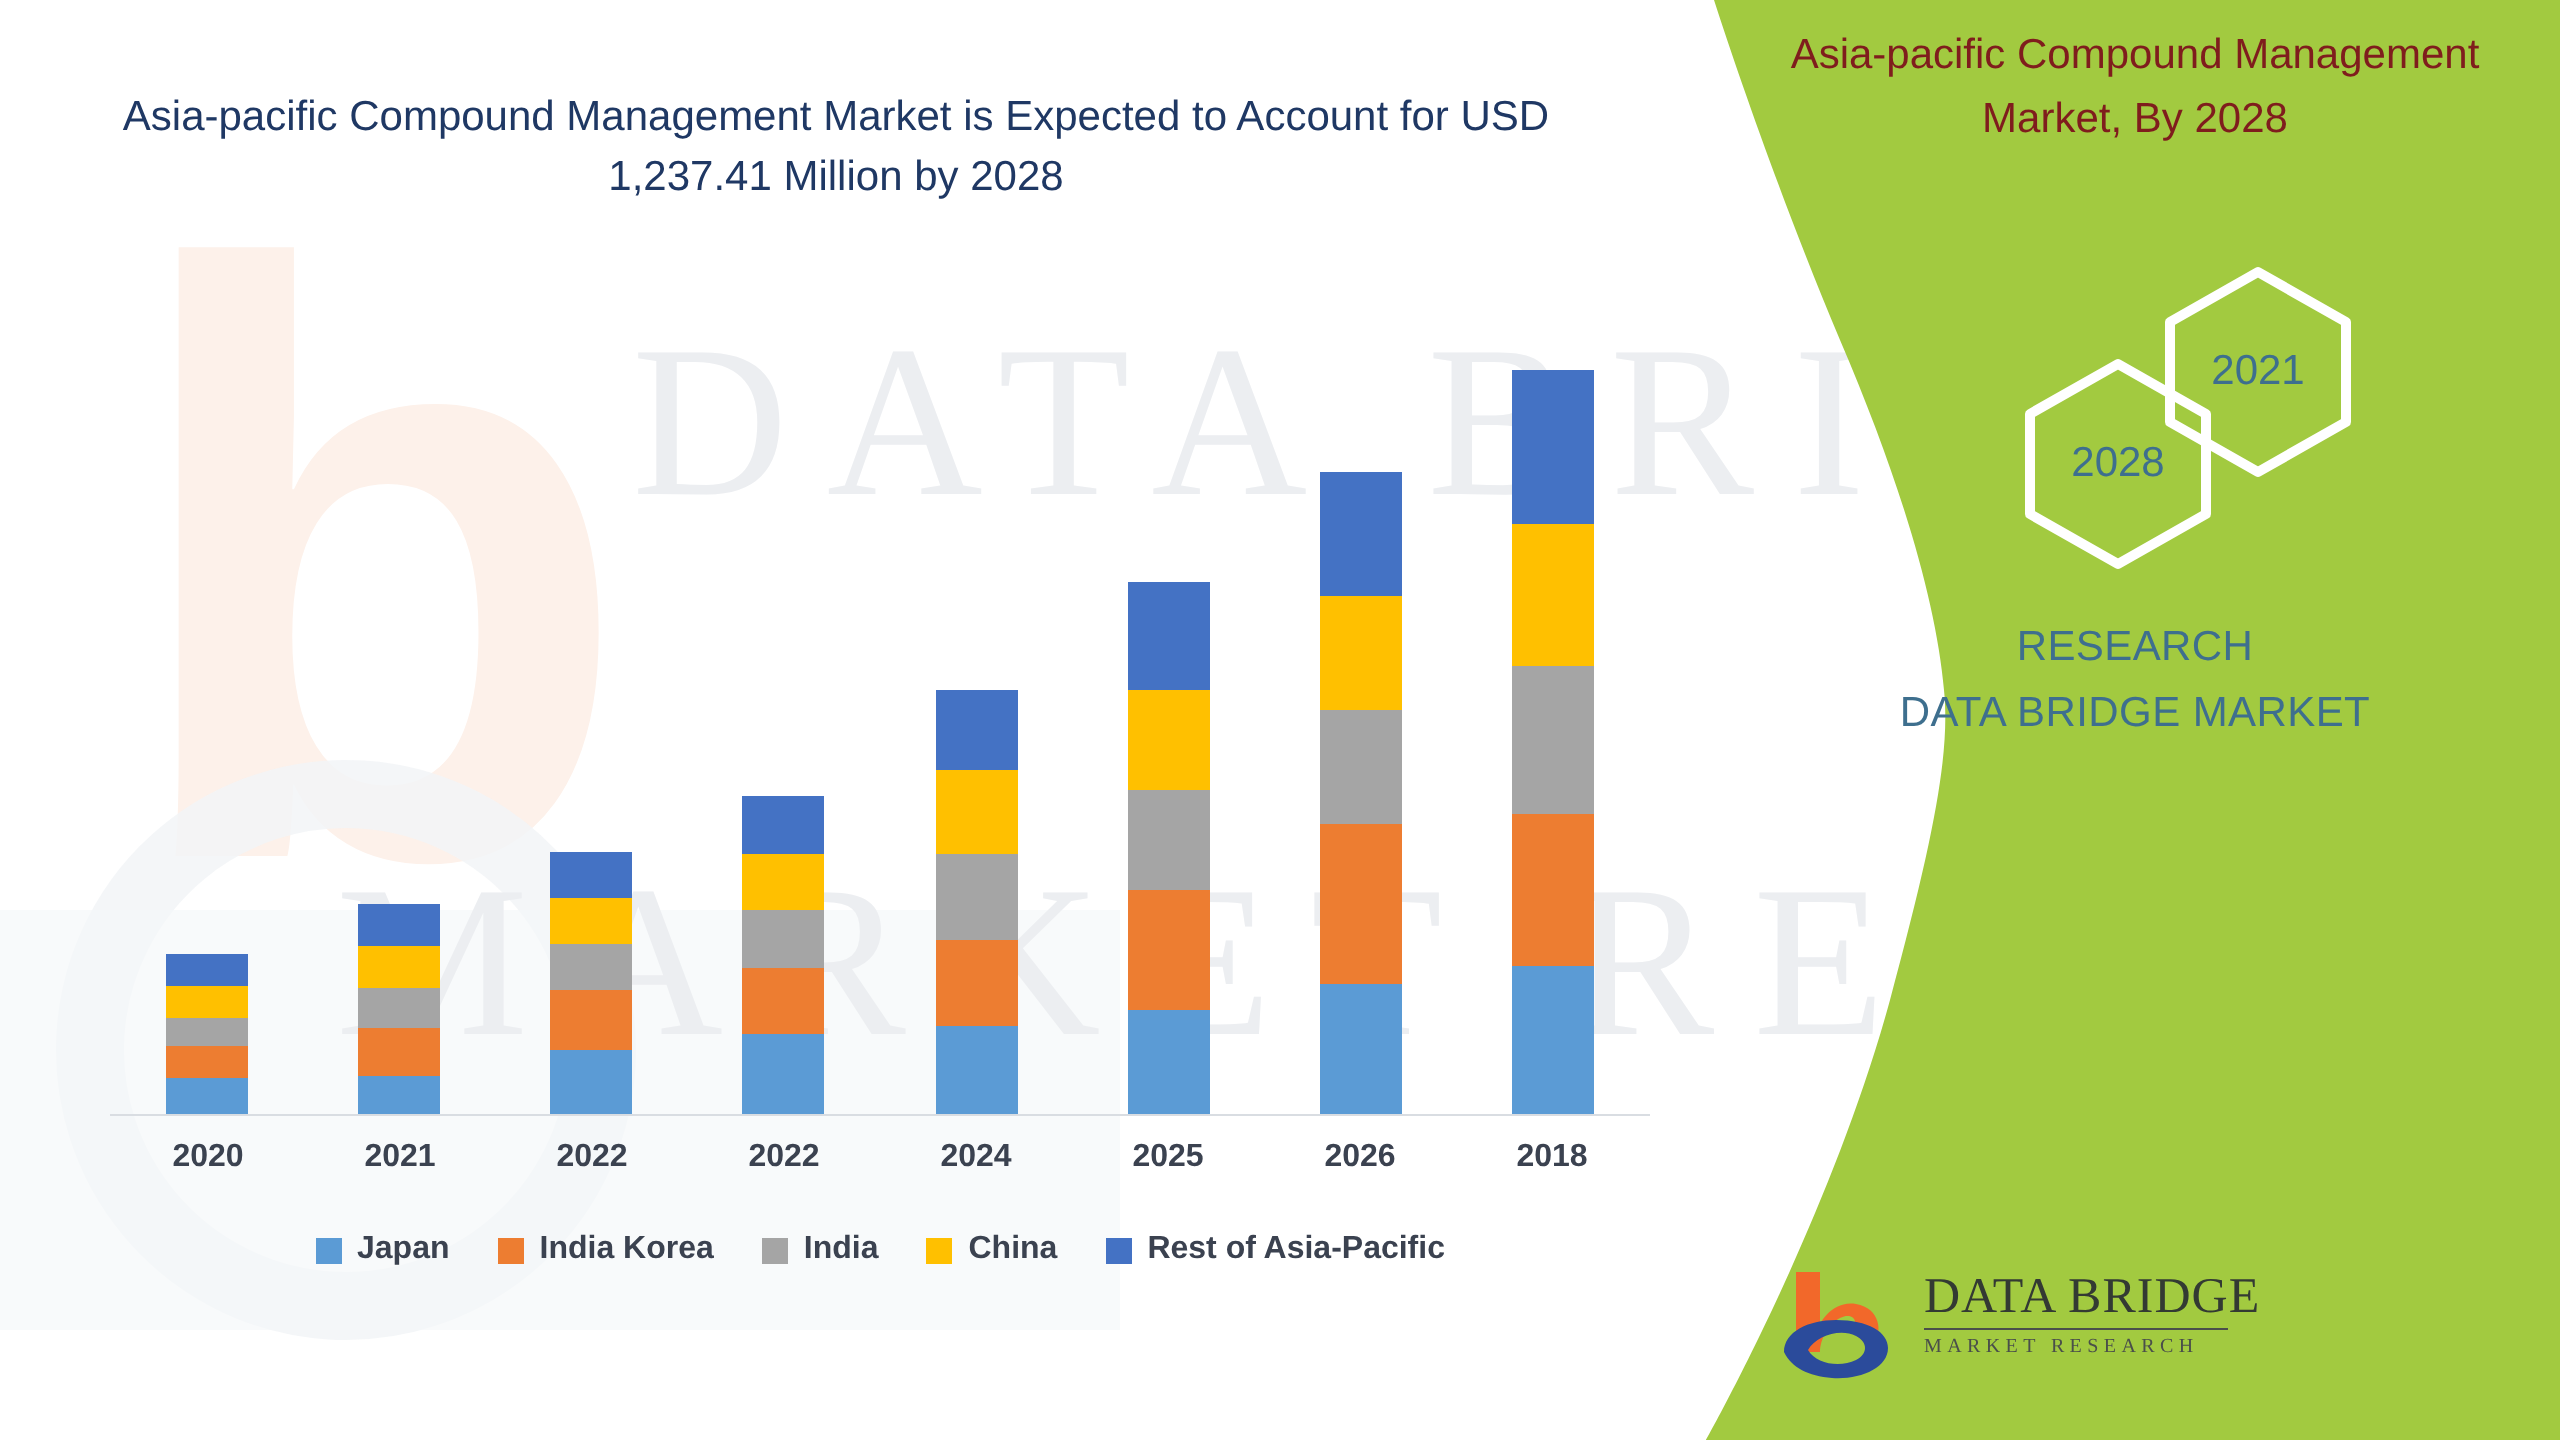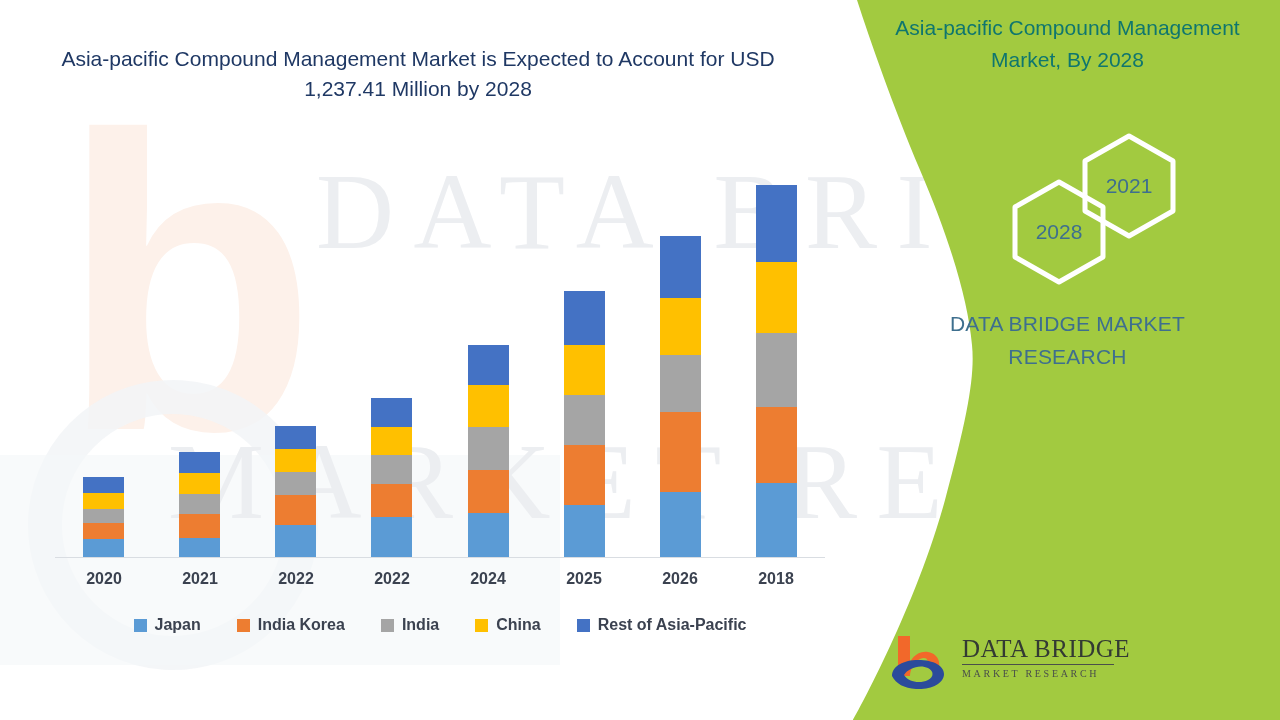--- a/index.html
+++ b/index.html
@@ -120,21 +120,21 @@
     color: #3b4250;
   }
 
   .legend {
     position: absolute;
     left: 55px;
     top: 616px;
     width: 770px;
     display: flex;
     justify-content: center;
-    gap: 36px;
+    gap: 24px;
     align-items: center;
   }
   .legend-item { display: flex; align-items: center; gap: 8px; }
   .legend-swatch { width: 13px; height: 13px; display: inline-block; }
   .legend-label {
     font-size: 16px;
     font-weight: 700;
     color: #3b4250;
     white-space: nowrap;
   }
@@ -153,21 +153,21 @@
     left: 855px;
     top: 0;
     width: 425px;
     height: 720px;
   }
   .panel-title {
     position: absolute;
     left: 0; top: 12px;
     width: 425px;
     text-align: center;
-    color: #0f766e;
+    color: #7f1d1d;
     font-size: 21px;
     line-height: 1.5;
     font-weight: 400;
     padding: 0 8px;
   }
 
   .hexwrap { position: absolute; left: 140px; top: 148px; width: 200px; height: 140px; }
   .hex {
     position: absolute;
     width: 96px; height: 108px;
@@ -374,22 +374,22 @@
       </div>
       <div class="hex hex-2028">
         <svg width="96" height="108" viewBox="0 0 96 108" xmlns="http://www.w3.org/2000/svg">
           <polygon points="48,4 92,29 92,79 48,104 4,79 4,29" fill="none" stroke="#ffffff" stroke-width="5" stroke-linejoin="round"></polygon>
         </svg>
         <div class="hex-label">2028</div>
       </div>
     </div>
 
     <div class="brand-name">
+      <div>RESEARCH</div>
       <div>DATA BRIDGE MARKET</div>
-      <div>RESEARCH</div>
     </div>
   </div>
 
   <div class="footer-logo">
     <div class="logo-mark">
       <svg width="66" height="62" viewBox="0 0 66 62" xmlns="http://www.w3.org/2000/svg">
         <path d="M10 4 L22 4 L22 30 C22 30 28 18 40 20 C52 22 54 34 48 42 L38 34 C42 28 38 24 32 27 C26 30 22 38 22 44 L10 44 Z" fill="#f2682a"></path>
         <path d="M4 44 C4 34 16 28 30 28 C46 28 56 34 56 42 C56 52 42 58 28 57 C16 56 8 52 4 44 Z M16 43 C20 50 32 52 40 48 C46 45 46 39 40 36 C32 32 20 36 16 43 Z" fill="#2b4b9b"></path>
       </svg>
     </div>

